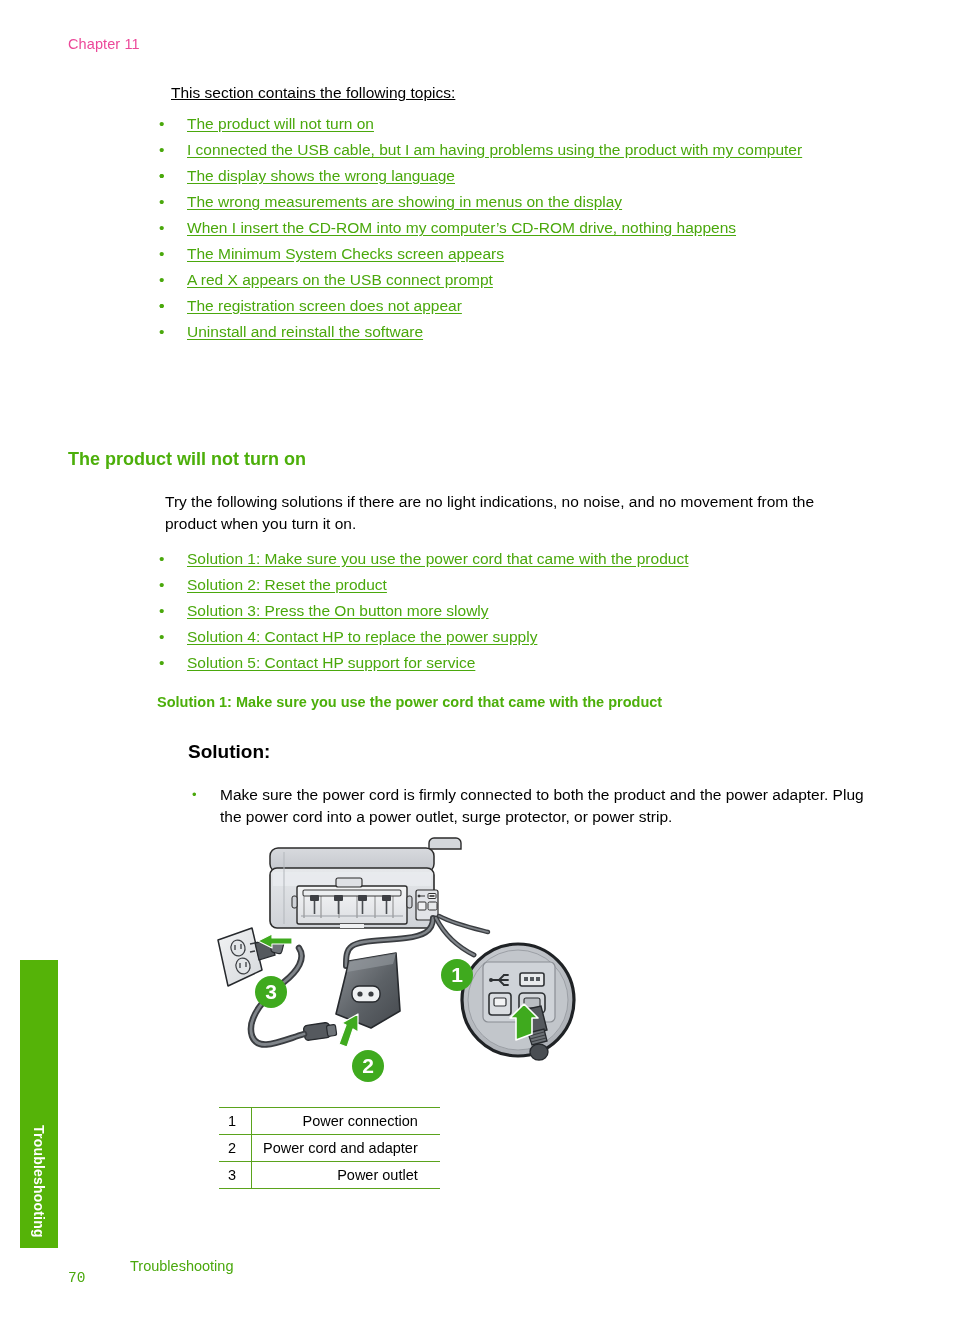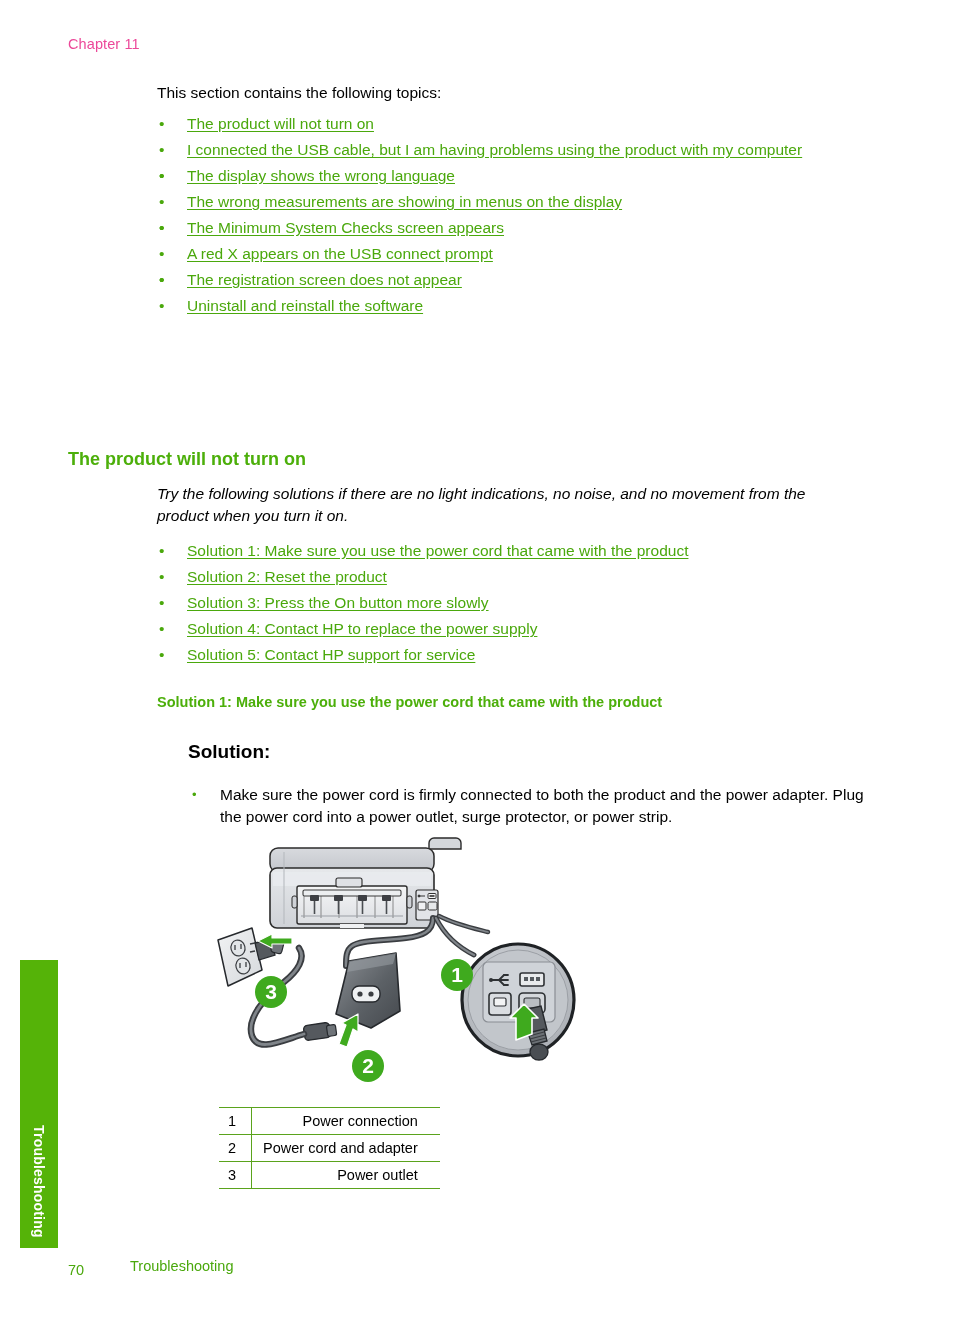--- a/index.html
+++ b/index.html
@@ -54,21 +54,22 @@
   
   .content {
     position: absolute;
     left: 157px;
     top: 82px;
     width: 730px;
   }
   .intro {
     font-size: 15.5px;
     line-height: 22px;
-    margin: 0 0 9px 0;
+    margin: 0 0 9px 14px;
+    text-decoration: underline;
   }
 
   ul.topic-list {
     list-style: none;
     margin: 0;
     padding: 0;
   }
   ul.topic-list > li {
     position: relative;
     padding-left: 30px;
@@ -101,22 +102,21 @@
   }
   .h2-green {
     font-size: 14.5px;
     font-weight: bold;
     color: #4caf0a;
     margin: 0;
   }
   .body-par {
     font-size: 15.5px;
     line-height: 22px;
-    margin: 0;
-    font-style: italic;
+    margin: 8px;
   }
   .solution-label {
     font-size: 19px;
     font-weight: bold;
     margin: 0 0 21px 0;
   }
 
   ul.plain-list {
     list-style: none;
     margin: 0;
@@ -174,21 +174,21 @@
     text-align: right;
   }
 
   
   .footer {
     position: absolute;
     top: 1258px;
     font-size: 14.5px;
     color: #4aa80c;
   }
-  .footer .pg { position: absolute; left: 68px; top: 4px; }
+  .footer .pg { position: absolute; left: 68px; top: 12px; font-family: Liberation Mono, monospace; }
   .footer .sec { position: absolute; left: 130px; top: 0; }
 </style>
 </head>
 <body>
 
 <div class="chapter-head">Chapter 11</div>
 
 <div class="side-tab">
   <div class="side-tab-label">Troubleshooting</div>
 </div>
@@ -196,21 +196,21 @@
 <div class="content">
 
   <p class="intro">This section contains the following topics:</p>
 
   <ul class="topic-list">
     <li><span class="bullet">•</span><a class="doclink">The product will not turn on</a></li>
     <li><span class="bullet">•</span><a class="doclink">I connected the USB cable, but I am having problems using the product with my computer</a></li>
     <li><span class="bullet">•</span></li>
     <li><span class="bullet">•</span><a class="doclink">The display shows the wrong language</a></li>
     <li><span class="bullet">•</span><a class="doclink">The wrong measurements are showing in menus on the display</a></li>
-    <li><span class="bullet">•</span></li>
+    <li><span class="bullet">•</span><a class="doclink">When I insert the CD-ROM into my computer’s CD-ROM drive, nothing happens</a></li>
     <li><span class="bullet">•</span><a class="doclink">The Minimum System Checks screen appears</a></li>
     <li><span class="bullet">•</span><a class="doclink">A red X appears on the USB connect prompt</a></li>
     <li><span class="bullet">•</span></li>
     <li><span class="bullet">•</span><a class="doclink">The registration screen does not appear</a></li>
     <li><span class="bullet">•</span><a class="doclink">Uninstall and reinstall the software</a></li>
   </ul>
 </div>
 
 <div class="h1-green" style="top:449px;">The product will not turn on</div>
 

